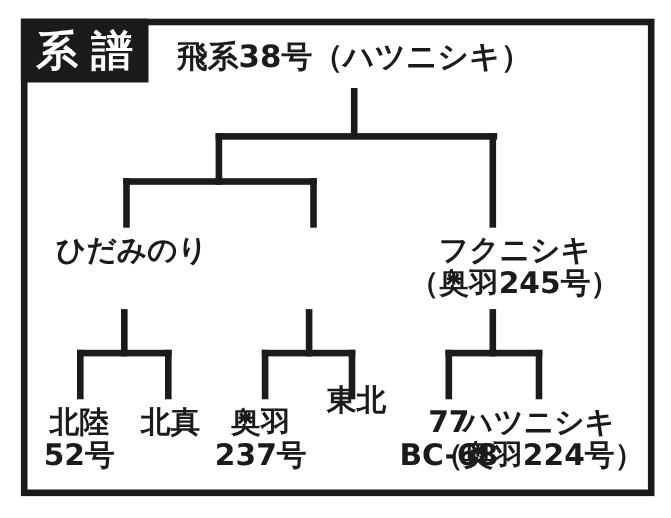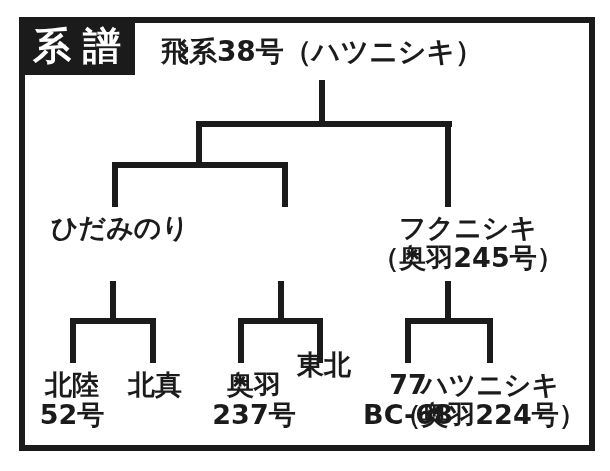--- a/index.html
+++ b/index.html
@@ -100,21 +100,21 @@
   <div class="ln" style="left:487px; top:318px; width:6px;  height:45px;"></div>
 
   <div class="node" style="left:72px; top:370px;">
     <div>北陸</div>
     <div>52号</div>
   </div>
   <div class="node" style="left:155px; top:370px;">
     <div>北真</div>
     <div></div>
   </div>
-  <div class="node" style="left:254px; top:370px;">
+  <div class="node" style="left:237px; top:370px;">
     <div>奥羽</div>
     <div>237号</div>
   </div>
   <div class="node" style="left:324px; top:350px;">
     <div>東北</div>
   </div>
   <div class="node" style="left:408px; top:370px;">
     <div>77</div>
     <div>BC-68</div>
   </div>

